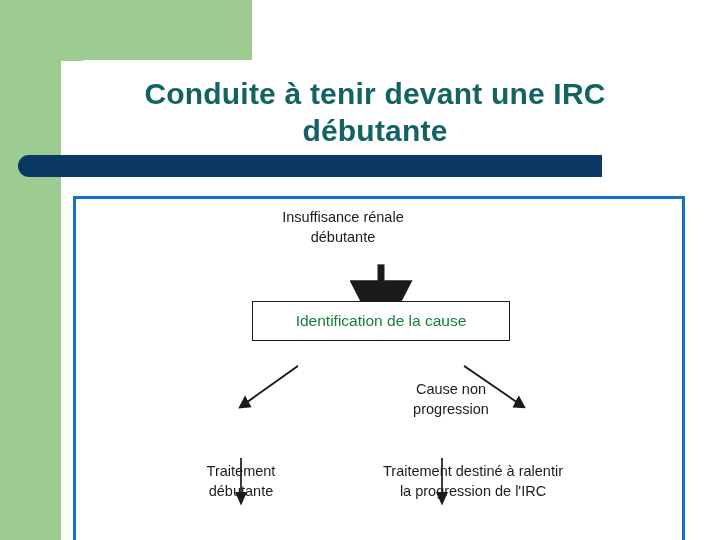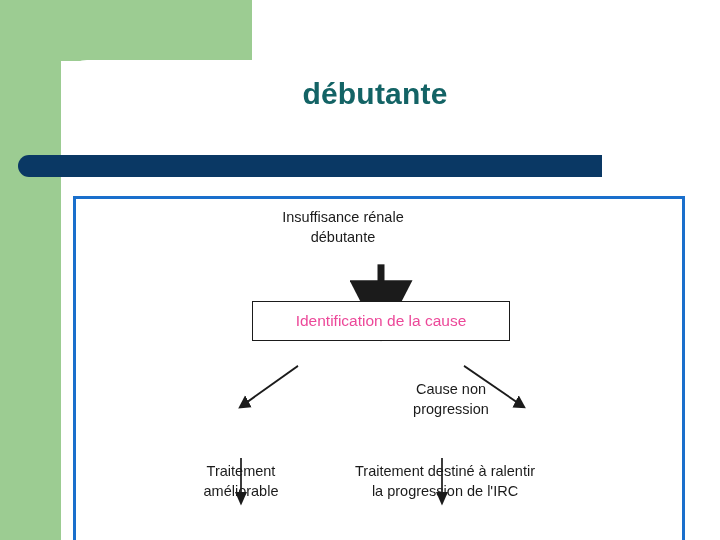--- a/index.html
+++ b/index.html
@@ -114,39 +114,39 @@
     left: 290px;
     top: 180px;
     width: 170px;
   }
   .node-left-bottom {
     left: 80px;
     top: 262px;
     width: 170px;
   }
   .node-right-bottom {
-    left: 224px;
+    left: 252px;
     top: 262px;
     width: 290px;
   }
 
   
   .node-box {
     position: absolute;
     left: 176px;
     top: 102px;
     width: 258px;
     height: 40px;
     border: 1.6px solid #1b1b1b;
     background: #ffffff;
     box-sizing: border-box;
     display: flex;
     align-items: center;
     justify-content: center;
-    color: #ec4899;
+    color: #15803d;
     font-size: 15.5px;
   }
 
   
   .connectors {
     position: absolute;
     left: 0;
     top: 0;
     width: 100%;
     height: 100%;
@@ -156,20 +156,21 @@
 </head>
 <body>
 
 <div id="slide">
 
   <div class="green-block"></div>
   <div class="green-strip"></div>
   <div class="white-card"></div>
 
   <div class="slide-title">
+    <div>Conduite à tenir devant une IRC</div>
     <div>débutante</div>
   </div>
 
   <div class="navy-bar"></div>
 
   <div class="diagram-frame">
     <div class="diagram-inner">
 
       <svg class="connectors" viewBox="0 0 606 300" preserveAspectRatio="none">
         <defs>
@@ -195,21 +196,21 @@
       <div class="node node-root">Insuffisance rénale
 débutante</div>
 
       <div class="node-box">Identification de la cause</div>
 
 
       <div class="node node-right">Cause non
 progression</div>
 
       <div class="node node-left-bottom">Traitement
-améliorable</div>
+débutante</div>
 
       <div class="node node-right-bottom">Traitement destiné à ralentir
 la progression de l'IRC</div>
 
     </div>
   </div>
 
 </div>
 
 </body></html>

